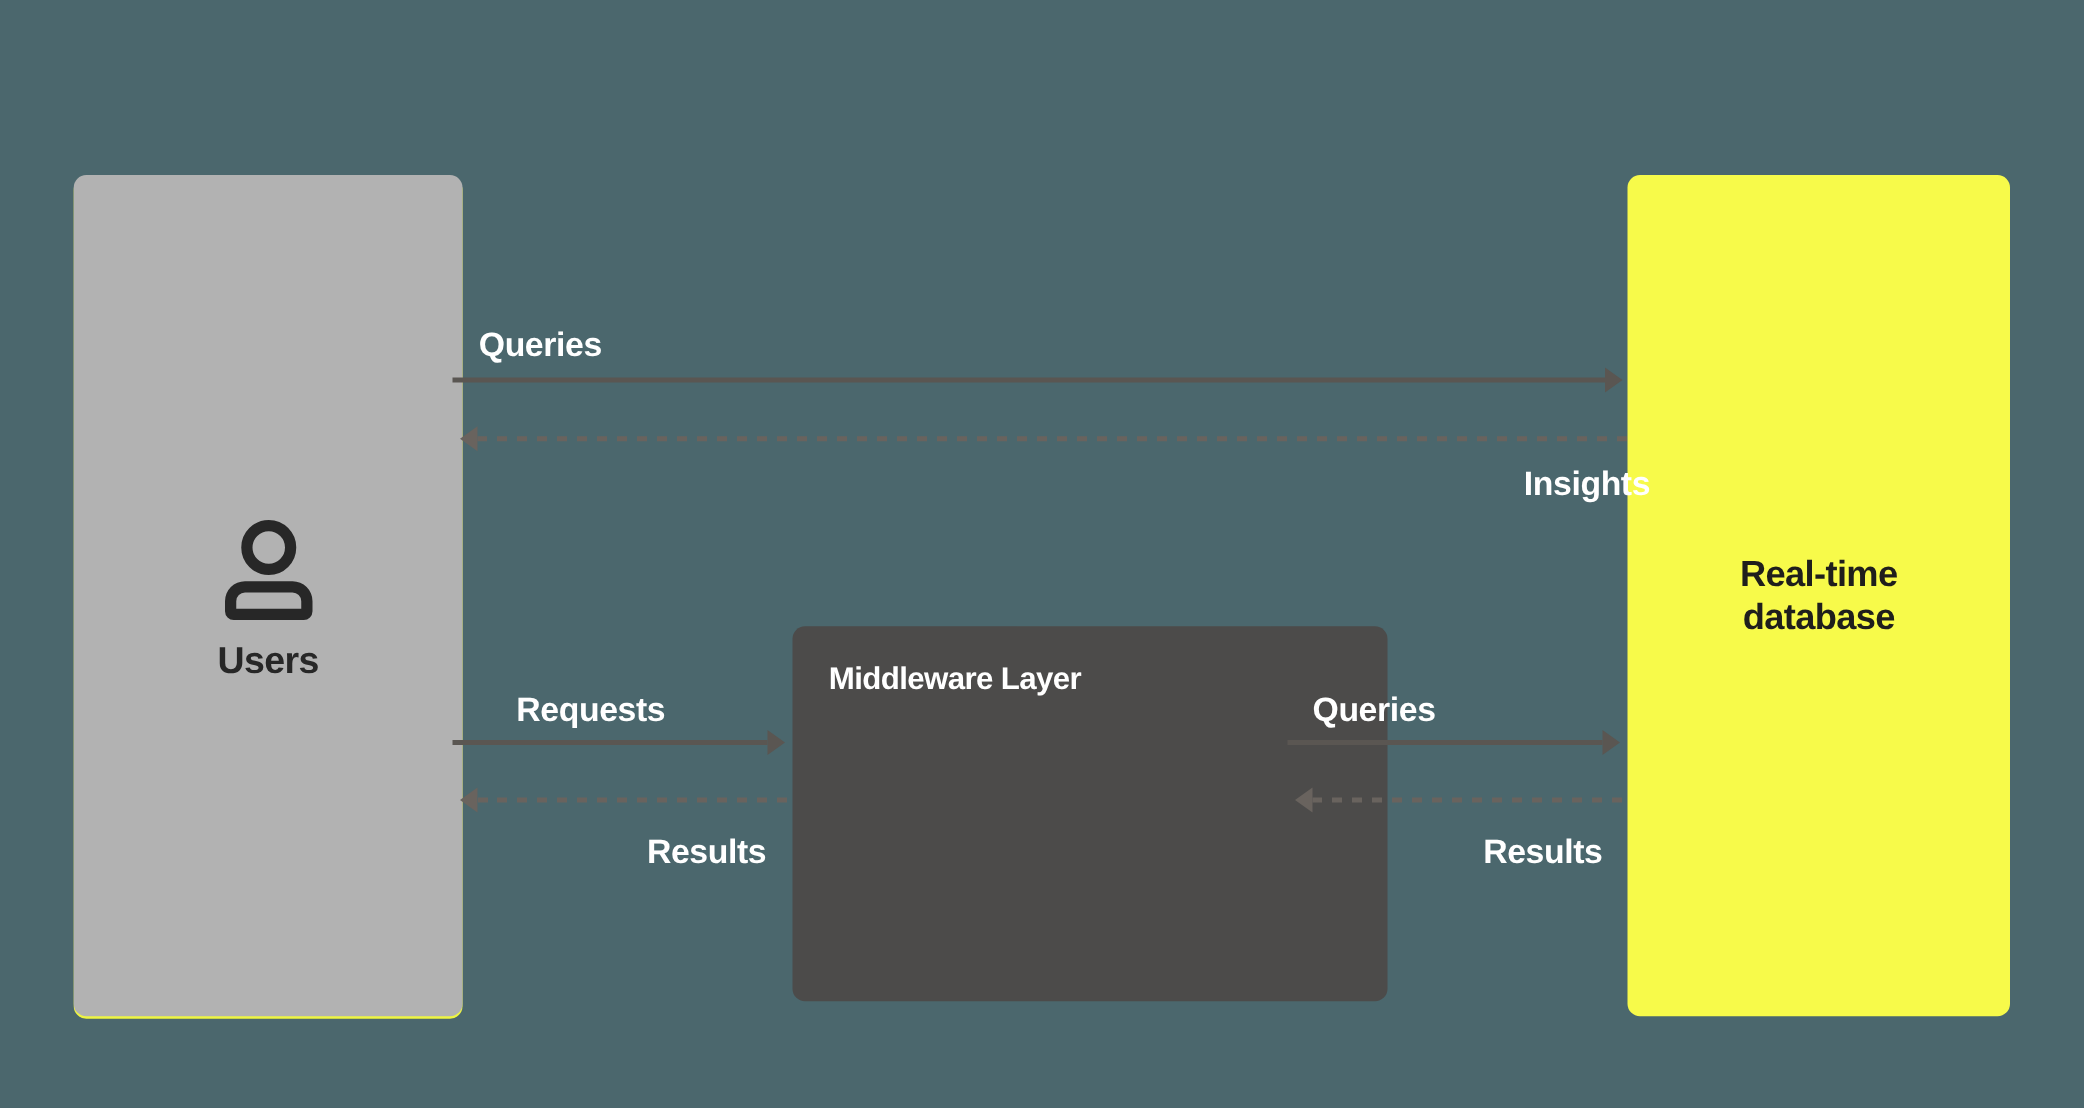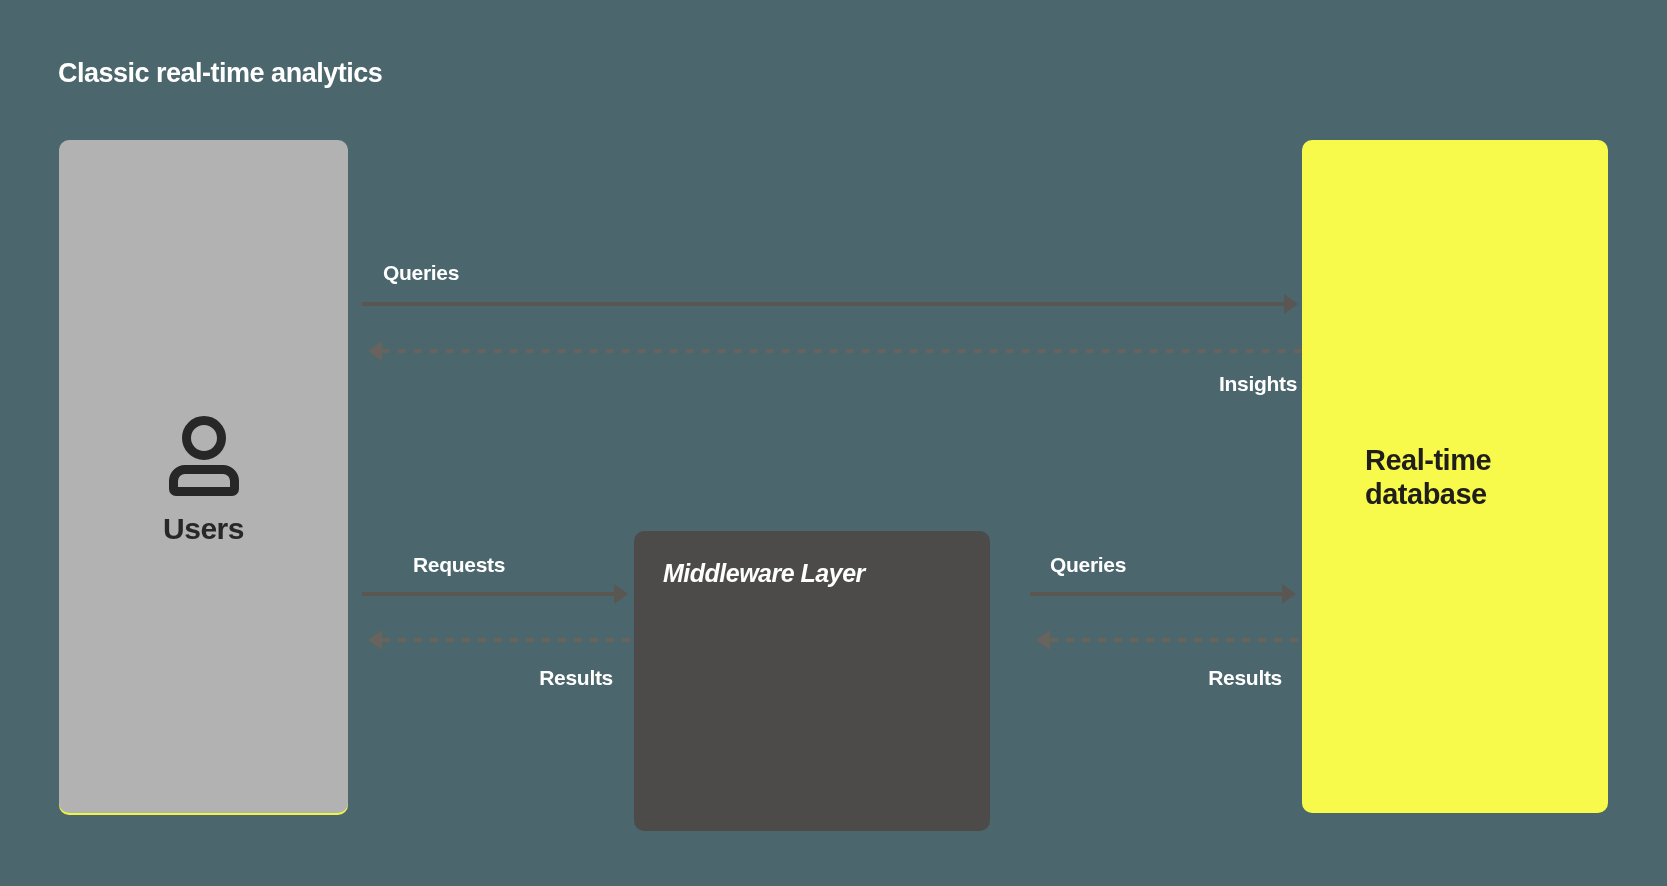--- a/index.html
+++ b/index.html
@@ -19,77 +19,75 @@
   body{font-family:"Liberation Sans", sans-serif;}
   .canvas{
     position:relative;width:1667px;height:886px;background:var(--bg);overflow:hidden;
   }
   .title{
     position:absolute;left:58px;top:58px;
     font-size:27px;font-weight:700;color:var(--label-text);letter-spacing:-0.5px;
   }
   .node{position:absolute;border-radius:10px;}
   .node-users{
-    left:59px;top:140px;width:289px;height:673px;
+    left:59px;top:140px;width:311px;height:673px;
     background:var(--users-box);
     box-shadow:0 2px 0 0 var(--yellow-edge);
   }
   .user-icon{
     position:absolute;top:276px;left:50%;transform:translateX(-50%);
     width:70px;height:83px;
   }
   .user-icon .head{
     width:44px;height:44px;border:9px solid var(--dark-text);border-radius:50%;
     margin:0 auto;
   }
   .user-icon .body{
     width:70px;height:31px;border:9px solid var(--dark-text);
     border-radius:16px 16px 7px 7px;margin-top:5px;
   }
   .users-label{
     position:absolute;top:372px;width:100%;text-align:center;
     font-size:30px;font-weight:700;color:var(--dark-text);letter-spacing:-0.5px;
   }
   .node-middleware{
-    left:634px;top:531px;width:356px;height:300px;
+    left:634px;top:501px;width:476px;height:300px;
     background:var(--mw-box);
-    font-style:italic;
   }
   .mw-label{
     position:absolute;left:29px;top:28px;
     font-size:25px;font-weight:700;color:var(--label-text);letter-spacing:-0.5px;
   }
   .node-database{
     left:1302px;top:140px;width:306px;height:673px;
     background:var(--db-box);
     display:flex;align-items:center;justify-content:center;
   }
   .db-label{
-    width:180px;
+    width:180px;text-align:center;
     font-size:29px;line-height:34px;font-weight:700;color:var(--db-text);letter-spacing:-0.5px;
   }
   .arrow-line{position:absolute;height:4px;background:var(--solid-arrow);}
   .arrow-line.dashed{
     background:repeating-linear-gradient(90deg,var(--dashed-arrow) 0 8px,transparent 8px 16px);
   }
   .arrow-head{position:absolute;width:0;height:0;
     border-top:10px solid transparent;border-bottom:10px solid transparent;}
   .arrow-head.right{border-left:14px solid var(--solid-arrow);}
   .arrow-head.left{border-right:14px solid var(--dashed-arrow);}
   .flow-label{
-    position:absolute;font-size:21px;font-weight:600;color:var(--label-text);letter-spacing:-0.3px;
+    position:absolute;font-size:27px;font-weight:600;color:var(--label-text);letter-spacing:-0.3px;
     white-space:nowrap;
   }
 </style>
 </head>
 <body>
 
 <div class="canvas">
 
-  <div class="title">Classic real-time analytics</div>
 
   <div class="node node-users">
     <div class="user-icon">
       <div class="head"></div>
       <div class="body"></div>
     </div>
     <div class="users-label">Users</div>
   </div>
 
   <div class="node node-middleware">

